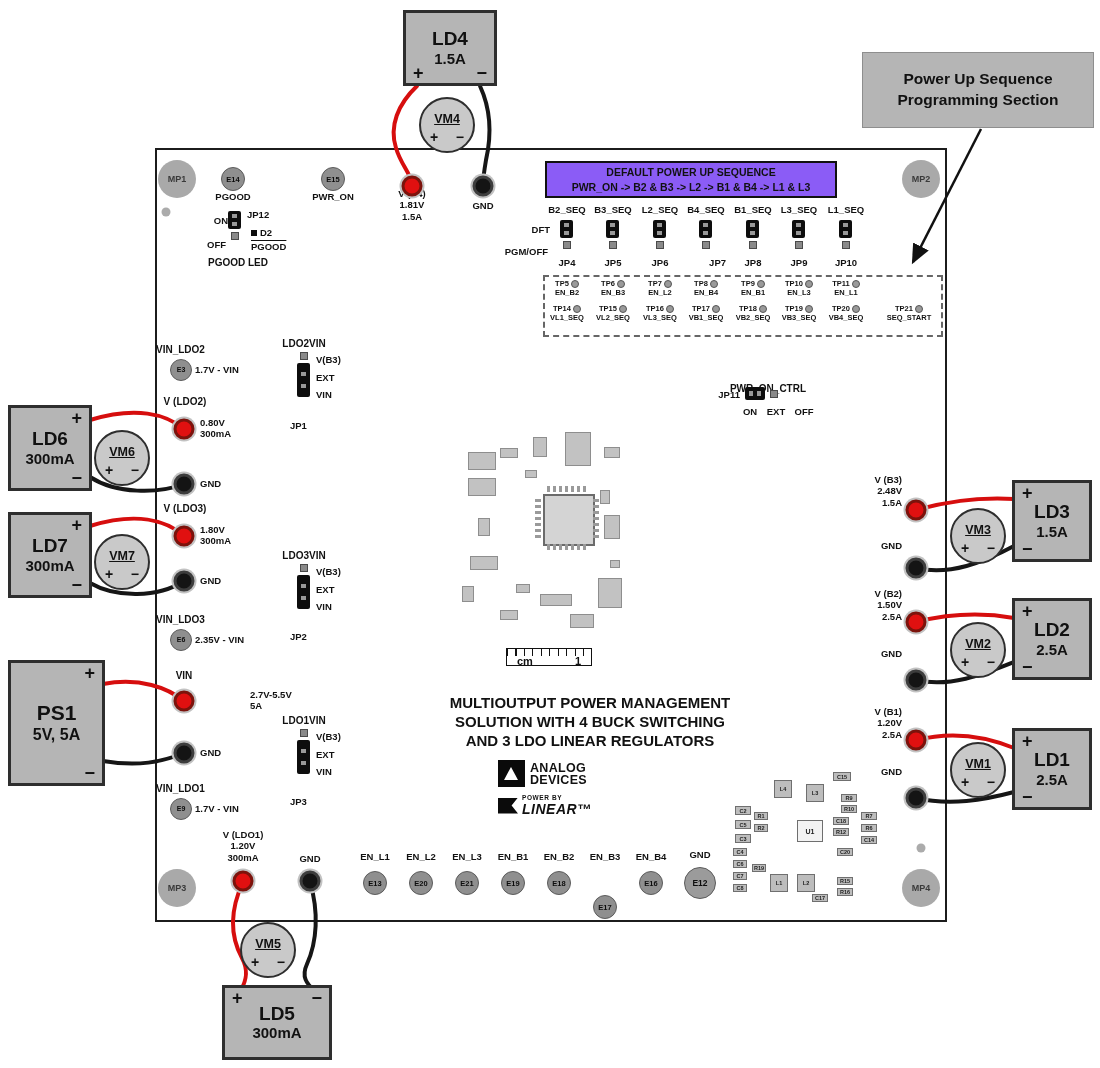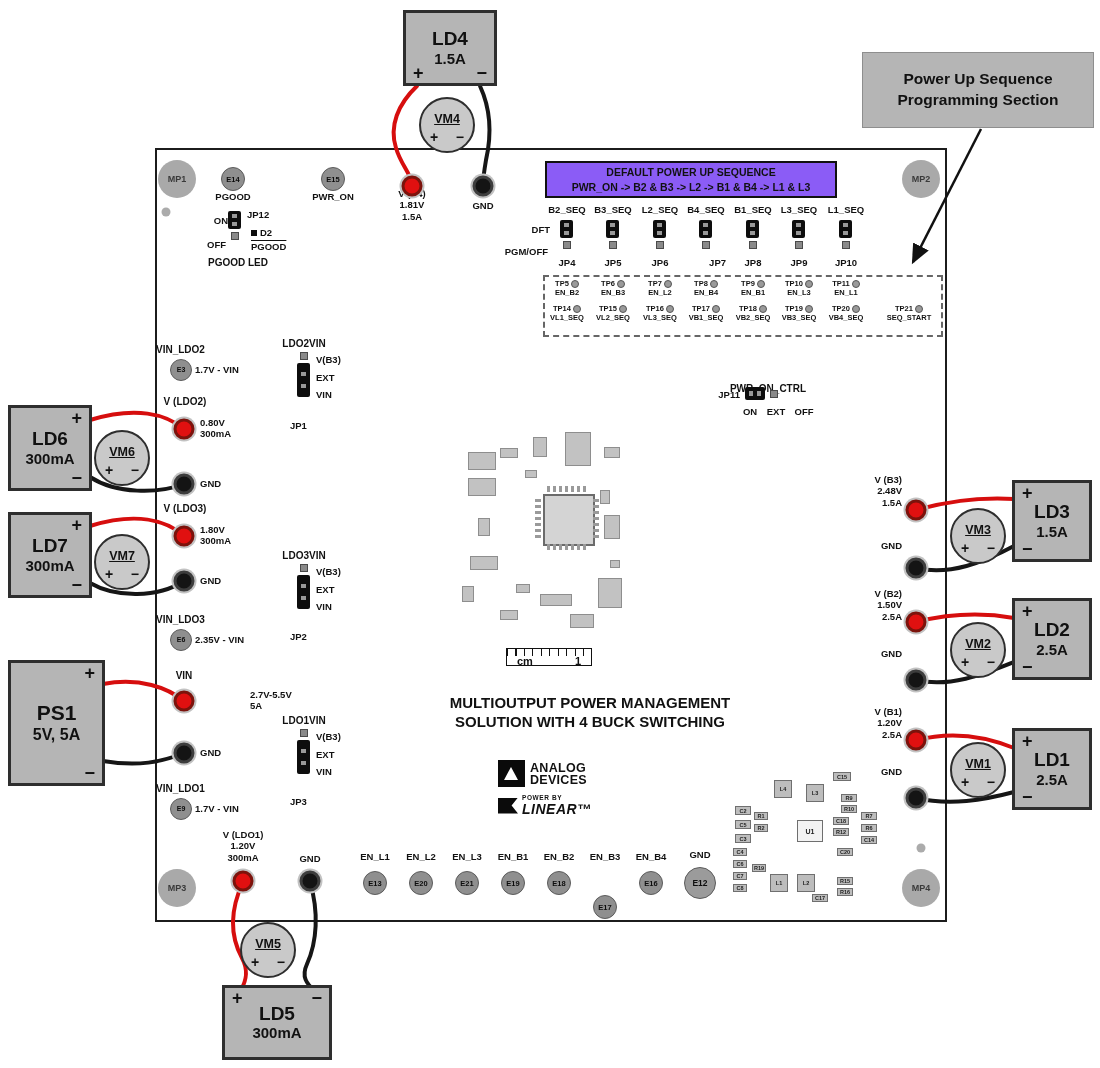--- a/index.html
+++ b/index.html
@@ -441,20 +441,21 @@
     <div class="ticks"></div>
     <div class="marks">
       <span>cm</span>
       <span>1</span>
     </div>
   </div>
 
   <div class="abs lbl" style="left:430px;top:694px;width:320px;font-size:15px;line-height:1.25;">
     <div>MULTIOUTPUT POWER MANAGEMENT</div>
     <div>SOLUTION WITH 4 BUCK SWITCHING</div>
+    <div>AND 3 LDO LINEAR REGULATORS</div>
   </div>
 
   <div class="abs adilogo layer2">
     <div class="adi-sq"></div>
     <div class="adi-txt">
       <div>ANALOG</div>
       <div>DEVICES</div>
     </div>
   </div>
   <div class="abs ltlogo layer2">

